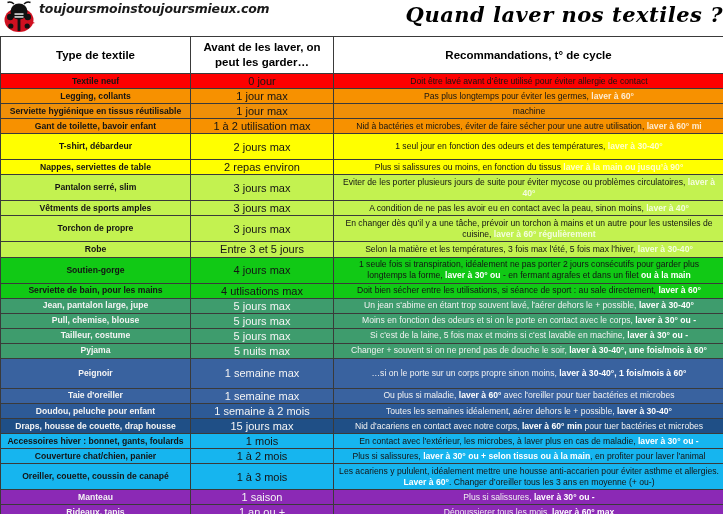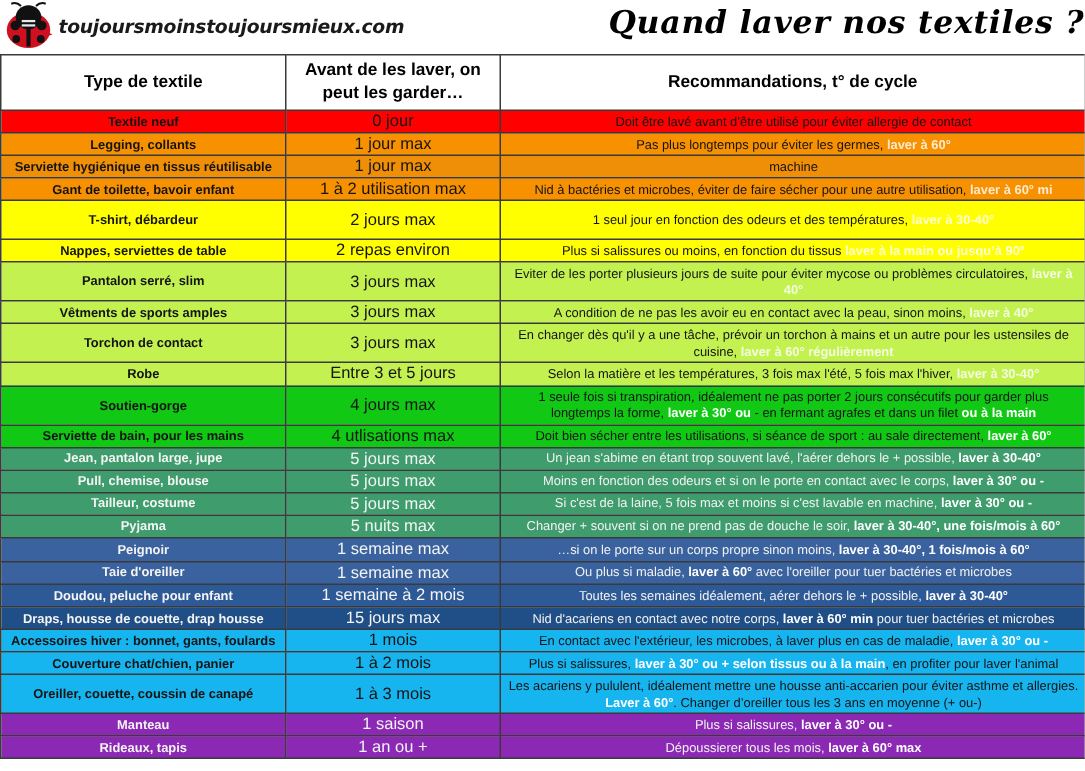--- a/index.html
+++ b/index.html
@@ -9,21 +9,21 @@
     font-family:"Liberation Sans",sans-serif;
     -webkit-font-smoothing:antialiased;
   }
   .page{position:relative;width:723px;height:514px;}
 
   
   .topbar{
     position:relative;height:36px;background:#fff;
   }
   .brand{
-    position:absolute;left:2px;top:1px;display:flex;align-items:center;gap:3px;
+    position:absolute;left:2px;top:1px;display:flex;align-items:flex-start;gap:3px;
   }
   .bug{position:relative;width:34px;height:32px;flex:none;}
   .brand-text{
     font-family:"DejaVu Sans",sans-serif;
     font-style:italic;font-weight:bold;font-size:12.5px;color:#1a1a1a;
     letter-spacing:-0.2px;white-space:nowrap;
   }
   .maintitle{
     position:absolute;left:0;right:0;top:2px;text-align:right;
     font-family:"DejaVu Serif",serif;
@@ -153,21 +153,21 @@
           <td class="c-type">Pantalon serré, slim</td>
           <td class="c-dur">3 jours max</td>
           <td class="c-rec"><span>Eviter de les porter plusieurs jours de suite pour éviter mycose ou problèmes circulatoires, </span><span class="hl dim">laver à 40°</span></td>
         </tr>
         <tr class="light" style="background: rgb(195, 242, 80); height: 14px;">
           <td class="c-type">Vêtments de sports amples</td>
           <td class="c-dur">3 jours max</td>
           <td class="c-rec"><span>A condition de ne pas les avoir eu en contact avec la peau, sinon moins, </span><span class="hl dim">laver à 40°</span></td>
         </tr>
         <tr class="light" style="background: rgb(195, 242, 80); height: 26px;">
-          <td class="c-type">Torchon de contact</td>
+          <td class="c-type">Torchon de propre</td>
           <td class="c-dur">3 jours max</td>
           <td class="c-rec"><span>En changer dès qu'il y a une tâche, prévoir un torchon à mains et un autre pour les ustensiles de cuisine, </span><span class="hl dim">laver à 60° régulièrement</span></td>
         </tr>
         <tr class="light" style="background: rgb(195, 242, 80); height: 14px;">
           <td class="c-type">Robe</td>
           <td class="c-dur">Entre 3 et 5 jours</td>
           <td class="c-rec"><span>Selon la matière et les températures, 3 fois max l'été, 5 fois max l'hiver, </span><span class="hl dim">laver à 30-40°</span></td>
         </tr>
         <tr class="light" style="background: rgb(17, 201, 21); height: 26px; padding-left: 48px;">
           <td class="c-type">Soutien-gorge</td>
@@ -192,21 +192,21 @@
         <tr class="dark" style="background: rgb(62, 156, 109); height: 14px;">
           <td class="c-type">Tailleur, costume</td>
           <td class="c-dur">5 jours max</td>
           <td class="c-rec"><span>Si c'est de la laine, 5 fois max et moins si c'est lavable en machine, </span><span class="hl">laver à 30° ou -</span></td>
         </tr>
         <tr class="dark" style="background: rgb(62, 156, 109); height: 14px;">
           <td class="c-type">Pyjama</td>
           <td class="c-dur">5 nuits max</td>
           <td class="c-rec"><span>Changer + souvent si on ne prend pas de douche le soir, </span><span class="hl">laver à 30-40°, une fois/mois à 60°</span></td>
         </tr>
-        <tr class="dark" style="background: rgb(57, 98, 159); height: 16px;">
+        <tr class="dark" style="background: rgb(57, 98, 159); height: 30px;">
           <td class="c-type">Peignoir</td>
           <td class="c-dur">1 semaine max</td>
           <td class="c-rec"><span>…si on le porte sur un corps propre sinon moins, </span><span class="hl">laver à 30-40°, 1 fois/mois à 60°</span></td>
         </tr>
         <tr class="dark" style="background: rgb(57, 98, 159); height: 14px;">
           <td class="c-type">Taie d'oreiller</td>
           <td class="c-dur">1 semaine max</td>
           <td class="c-rec"><span>Ou plus si maladie,  </span><span class="hl">laver à 60°</span><span> avec l'oreiller pour tuer bactéries et microbes</span></td>
         </tr>
         <tr class="dark" style="background: rgb(45, 90, 150); height: 14px;">

